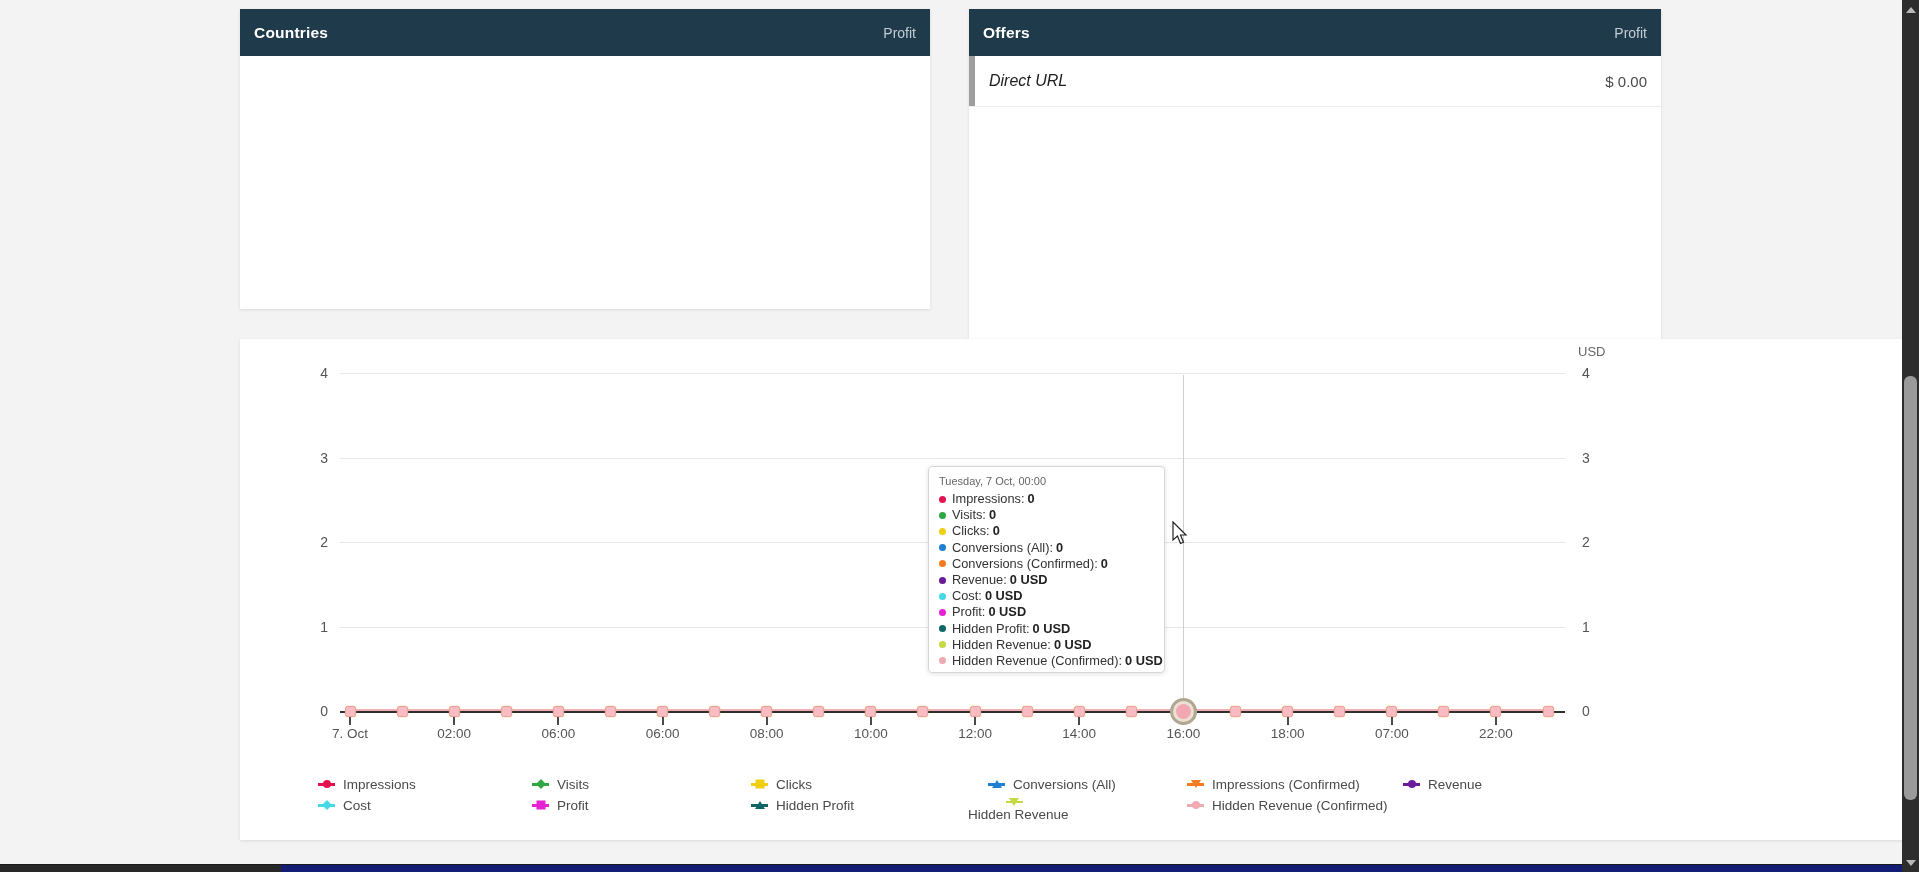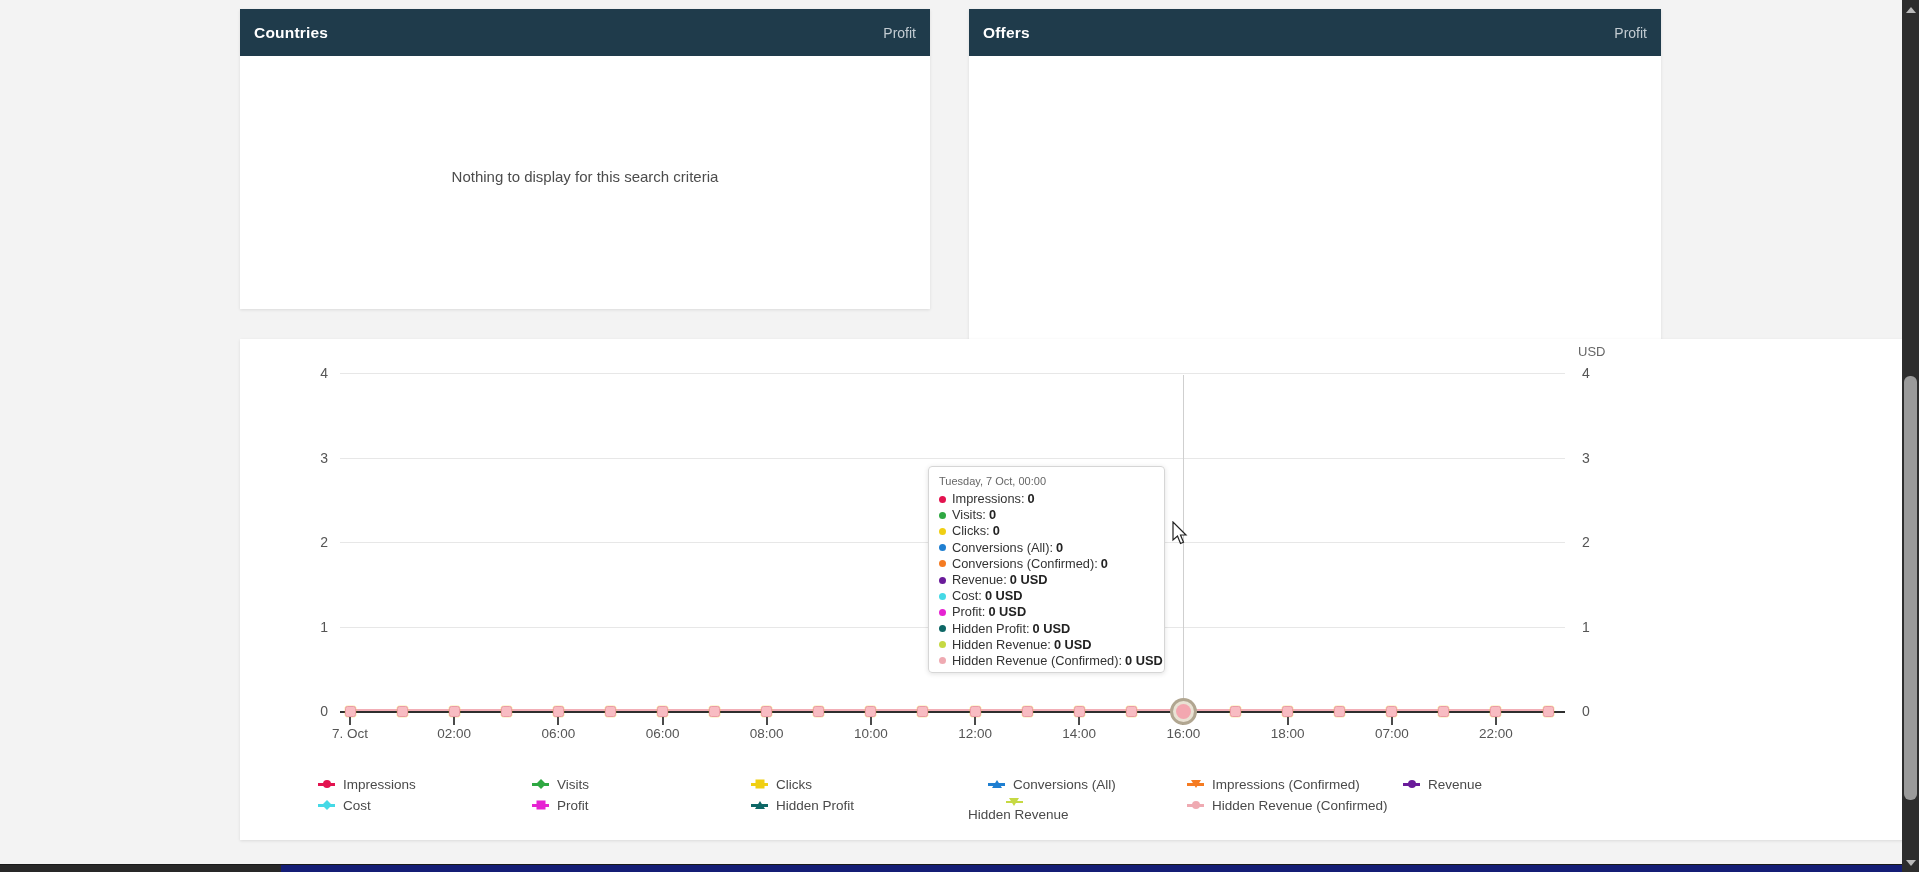--- a/index.html
+++ b/index.html
@@ -86,33 +86,31 @@
   .mouse-cursor{position:absolute;left:1172px;top:521px;z-index:30;}
 </style>
 </head>
 <body>
 
 <div class="panel" style="left:240px;top:9px;width:690px;height:300px;">
   <div class="panel-header">
     <span class="panel-title">Countries</span>
     <span class="panel-metric">Profit</span>
   </div>
-  <div class="empty-wrap">
-    <span class="db-icon">
-      <span class="bar"></span>
-      <span class="bar"><span class="dot d1"></span><span class="dot d2"></span></span>
-    </span>
-    <div class="empty-text">Nothing to display for this search criteria</div>
-  </div>
 </div>
 
 <div class="panel" style="left:969px;top:9px;width:692px;height:332px;">
   <div class="panel-header">
     <span class="panel-title">Offers</span>
     <span class="panel-metric">Profit</span>
+  </div>
+  <div class="offer-row">
+    <span class="offer-stripe"></span>
+    <span class="offer-name">Direct URL</span>
+    <span class="offer-value">$ 0.00</span>
   </div>
 </div>
 
 <div class="panel" id="chart-panel">
   <div class="usd-label">USD</div>
   <div id="plot" style="position:absolute;inset:0;">
       <div class="gridline" style="left: 100px; top: 34px; width: 1225px;"></div>
       <div class="gridline" style="left: 100px; top: 119px; width: 1225px;"></div>
       <div class="gridline" style="left: 100px; top: 203px; width: 1225px;"></div>
       <div class="gridline" style="left: 100px; top: 288px; width: 1225px;"></div>

